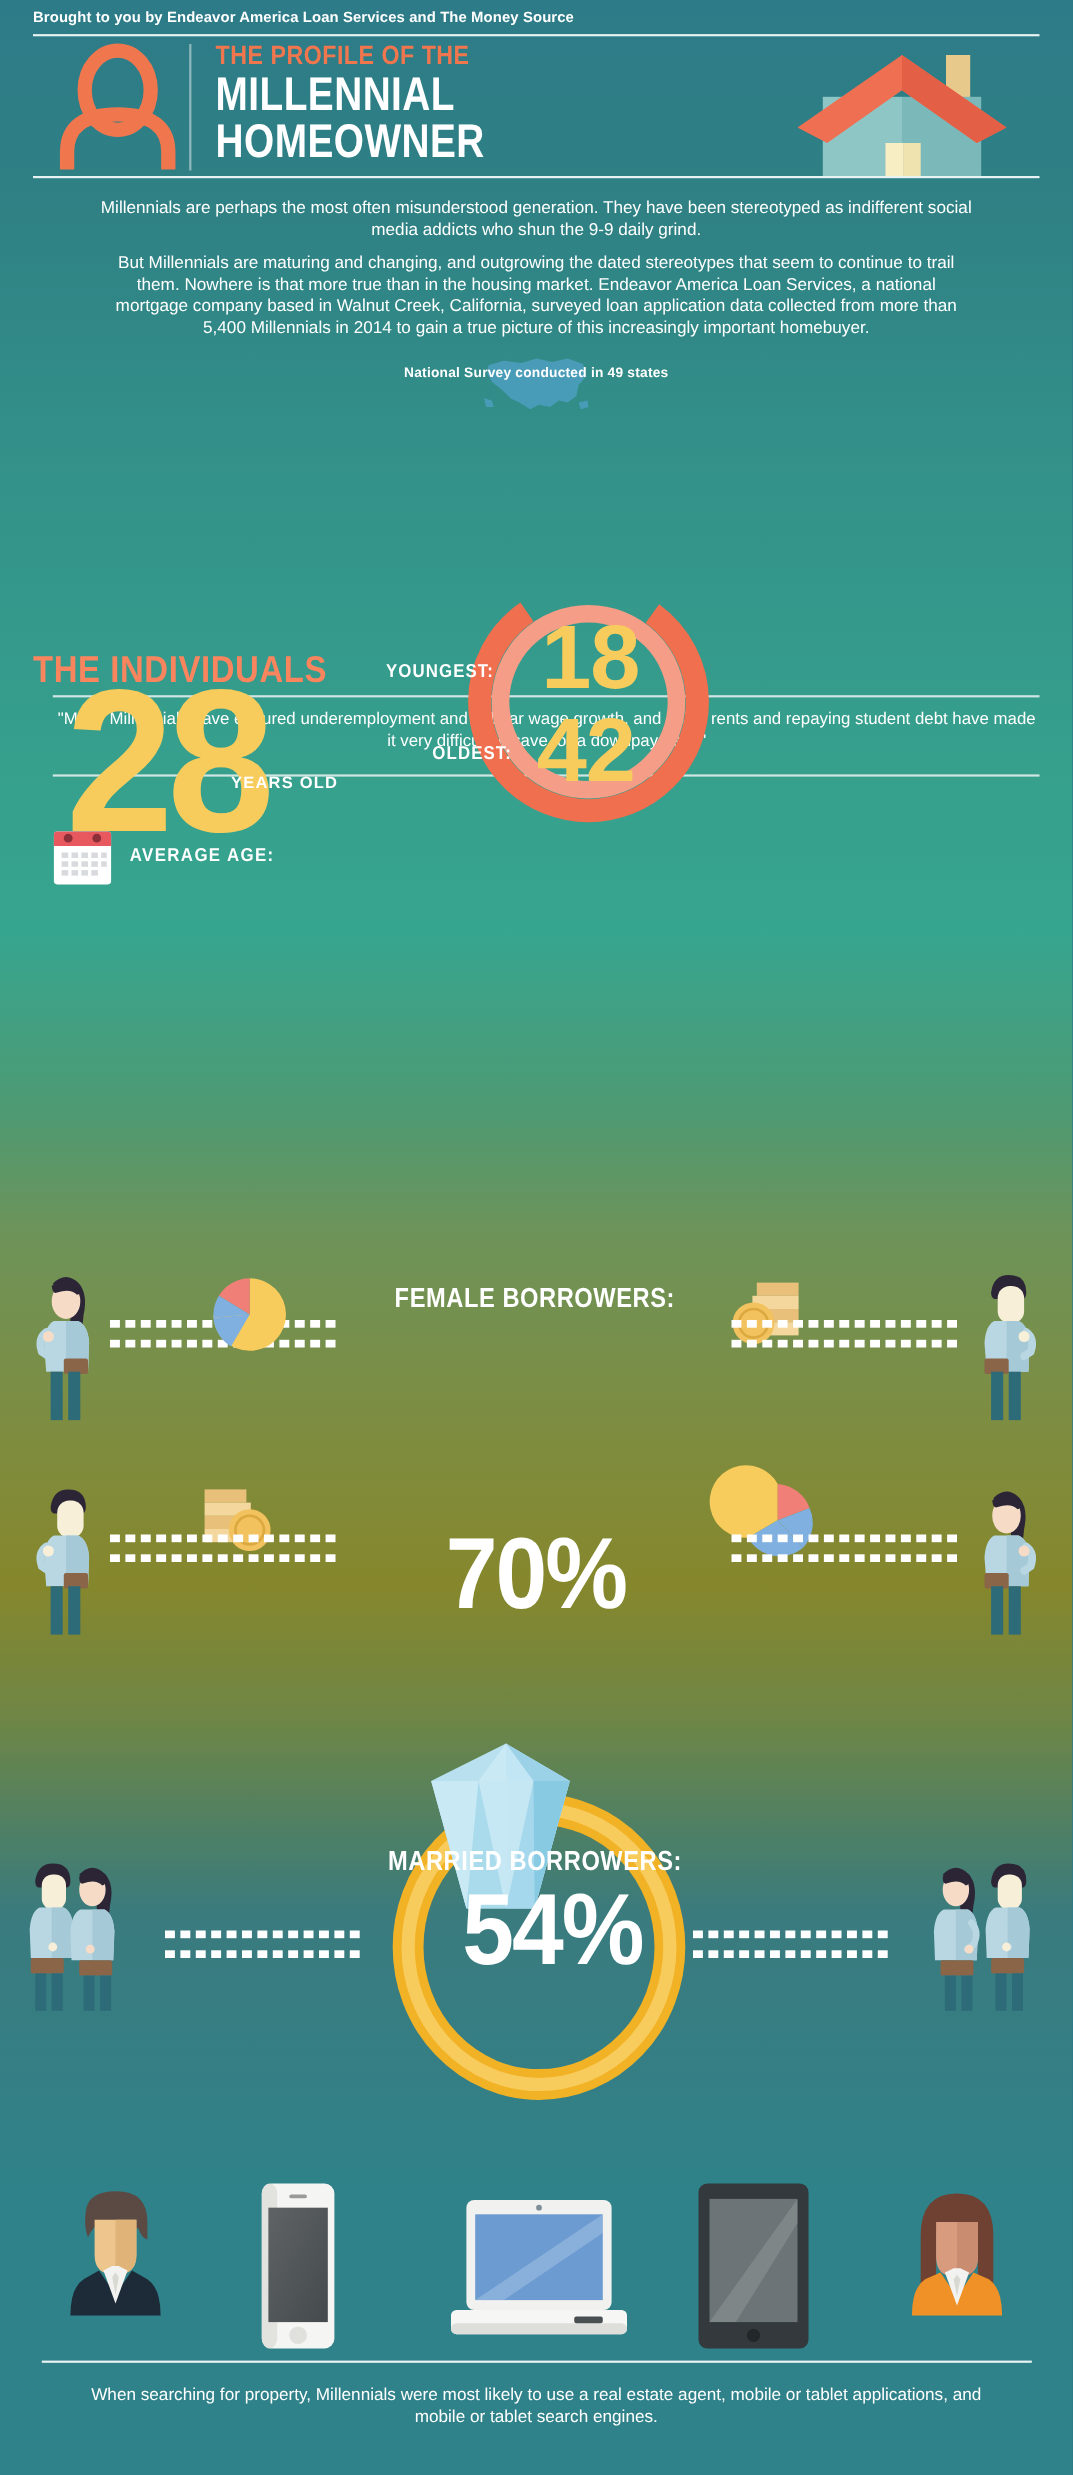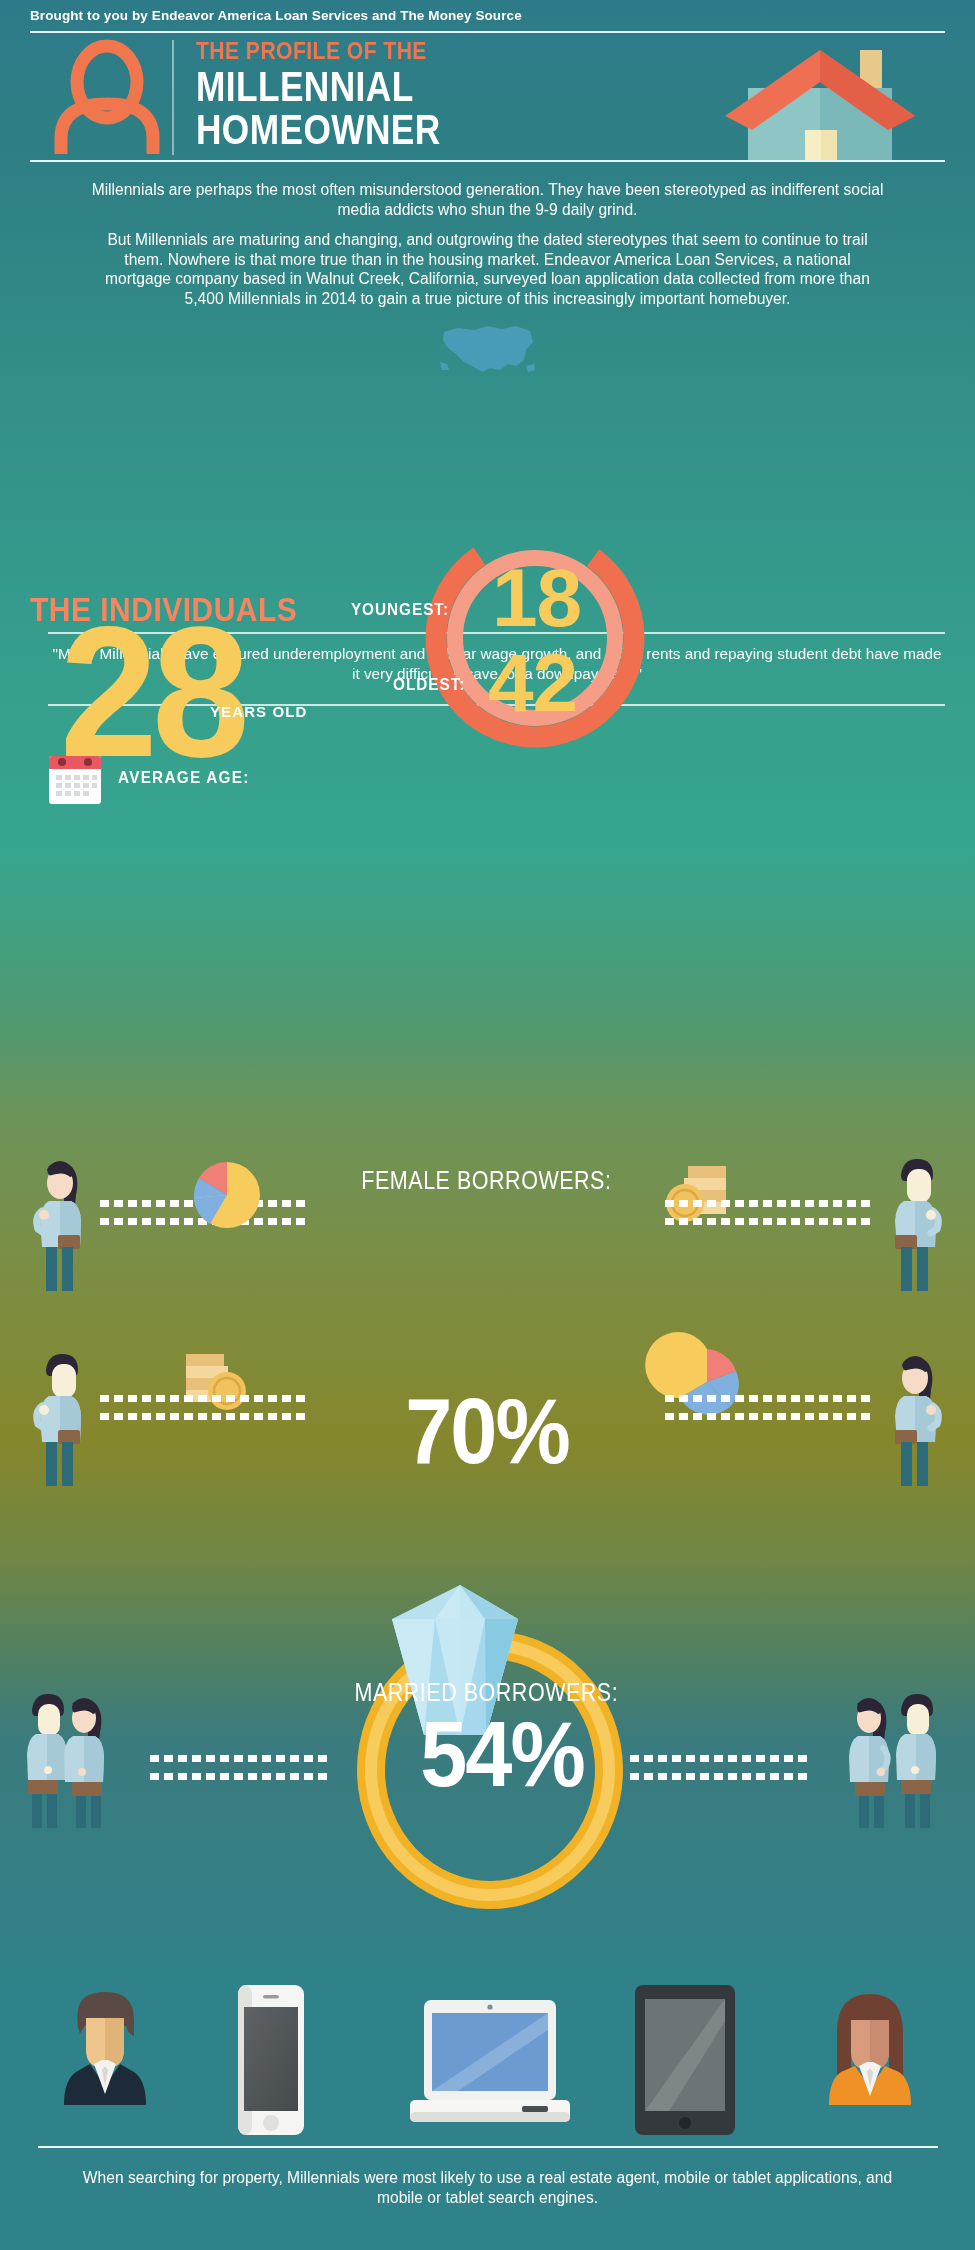--- a/index.html
+++ b/index.html
@@ -96,21 +96,21 @@
     font-family:"Liberation Sans Narrow","Liberation Sans",sans-serif; transform:scaleX(.9); transform-origin:right center;}
   .num-young, .num-old {
     position:absolute; color:#f8cc5c; font-weight:bold; font-size:82px; line-height:76px;
     font-family:"Liberation Sans Narrow","Liberation Sans",sans-serif;
     letter-spacing:-1px;
   }
 
   
   .brow-label {
     position:absolute; width:973px; text-align:center;
-    color:#ffffff; font-weight:normal; font-size:25px; letter-spacing:.6px;
+    color:#ffffff; font-weight:bold; font-size:25px; letter-spacing:.6px;
     font-family:"Liberation Sans Narrow","Liberation Sans",sans-serif;
   }
   .brow-label span { display:inline-block; transform:scaleX(.86); }
   .brow-pct {
     position:absolute; width:975px; text-align:center;
     color:#ffffff; font-weight:bold; font-size:92px; line-height:92px;
     letter-spacing:-2px;
     font-family:"Liberation Sans Narrow","Liberation Sans",sans-serif;
   }
   .brow-pct span { display:inline-block; transform:scaleX(.92); }
@@ -179,20 +179,23 @@
   <div class="intro intro-2">But Millennials are maturing and changing, and outgrowing the dated stereotypes that seem to continue to trail them. Nowhere is that more true than in the housing market. Endeavor America Loan Services, a national mortgage company based in Walnut Creek, California, surveyed loan application data collected from more than 5,400 Millennials in 2014 to gain a true picture of this increasingly important homebuyer.</div>
 
   <div class="us-map">
     <svg viewBox="0 0 100 62" width="100" height="62">
       <path fill="#4e9fc0" d="M6 14 L20 10 L36 12 L50 8 L64 11 L78 8 L92 13 L95 24
         L88 32 L86 42 L78 48 L70 46 L62 52 L52 50 L44 54 L34 48 L26 44 L18 36
         L10 30 L5 22 Z"></path>
       <path fill="#4e9fc0" d="M2 44 L9 46 L11 52 L4 52 Z"></path>
       <path fill="#4e9fc0" d="M88 48 L96 46 L97 52 L90 54 Z"></path>
     </svg>
+  </div>
+  <div class="survey-wrap">
+    <span class="survey-txt">National Survey conducted in 49 states</span>
   </div>
 
   <div class="sec-title">THE INDIVIDUALS</div>
   <div class="rule rule-ind1"></div>
   <div class="quote">"Many Millennials have endured underemployment and subpar wage growth, and rising rents and repaying student debt have made it very difficult to save for a downpayment."</div>
   <div class="rule rule-ind2"></div>
 
   <div class="calendar">
     <svg viewBox="0 0 56 56" width="56" height="56">
       <rect x="2" y="4" width="52" height="48" rx="3" fill="#ffffff"></rect>

